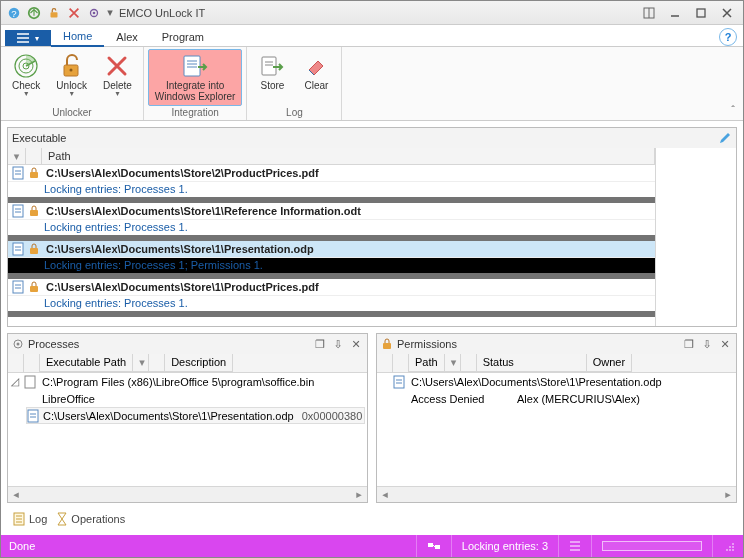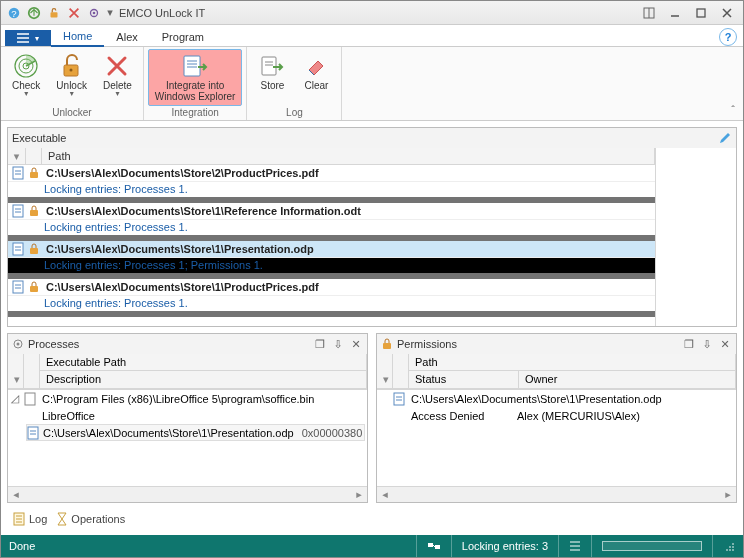--- a/index.html
+++ b/index.html
@@ -43,33 +43,33 @@
 .res-row{display:flex;align-items:center;height:17px;border-bottom:1px solid #eee;padding-left:2px}
 .res-row.sel{background:#cde6f7}
 .res-row .ic{width:16px;display:flex;justify-content:center}
 .res-row .path{padding-left:4px;font-weight:bold;color:#222;font-size:11px}
 .res-sub{padding:1px 0 2px 36px;color:#1a5da7;font-size:11px;border-bottom:6px solid #737373}
 .res-sub.sel{background:#000000}
 
 .dual{display:flex;gap:8px;height:170px}
 .dual .panel{flex:1}
 .proc-body{flex:1;overflow:auto;position:relative}
-.proc-head{display:flex;flex-direction:column;background:#f4f4f4;border-bottom:1px solid #d6d6d6}
+.proc-head{display:flex;flex-direction:row;background:#f4f4f4;border-bottom:1px solid #d6d6d6}
 .proc-head .r1{display:flex}
 .phc{padding:2px 6px;border-right:1px solid #d6d6d6;border-bottom:1px solid #d6d6d6;font-size:11px}
 .proc-row{display:flex;align-items:center;height:17px}
 .proc-row .tw{width:14px;text-align:center;color:#666}
 .proc-row .ic{width:16px;display:flex;justify-content:center}
 .hscroll{height:16px;background:#f0f0f0;border-top:1px solid #d6d6d6;display:flex;align-items:center}
 .hscroll .tr{width:16px;text-align:center;color:#888}
 
 .bottabs{display:flex;gap:10px;padding:2px 6px;height:20px;align-items:center}
 .btab{display:flex;align-items:center;gap:4px;color:#444;cursor:pointer}
 
-.status{height:22px;background:#0f766e;color:#fff;display:flex;align-items:center;padding:0 8px;font-size:11px}
+.status{height:22px;background:#d946ef;color:#fff;display:flex;align-items:center;padding:0 8px;font-size:11px}
 .status .spacer{flex:1}
 .status .seg{padding:0 10px;border-left:1px solid rgba(255,255,255,.3);height:100%;display:flex;align-items:center;gap:6px}
 .status .bar{width:100px;height:10px;border:1px solid rgba(255,255,255,.6);background:rgba(255,255,255,.1)}
 .pencil{color:#1a7dd6}
 svg{display:block}
 </style>
 </head>
 <body>
 
 <div class="titlebar">

